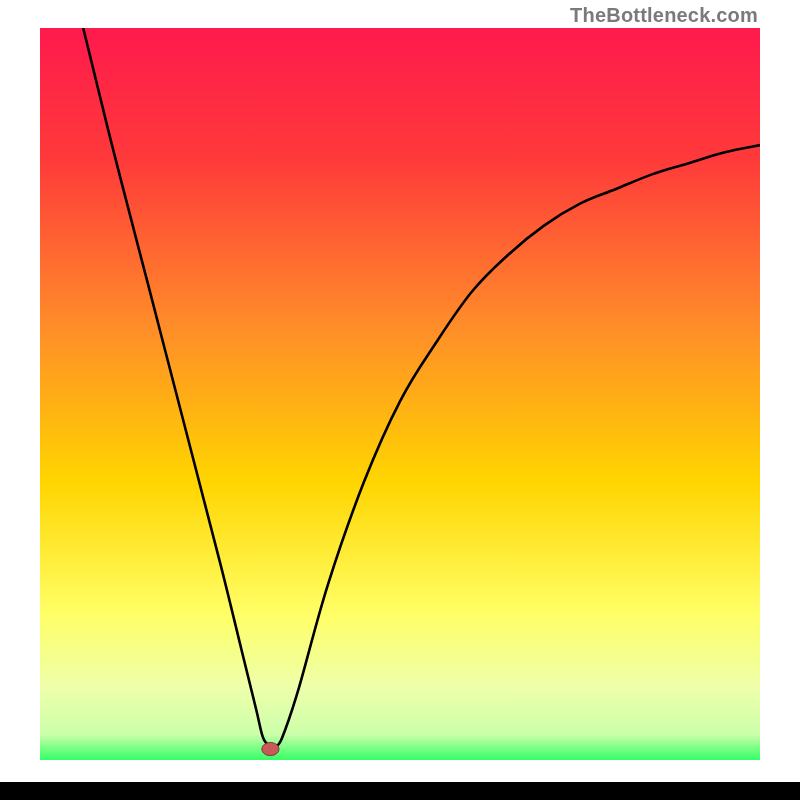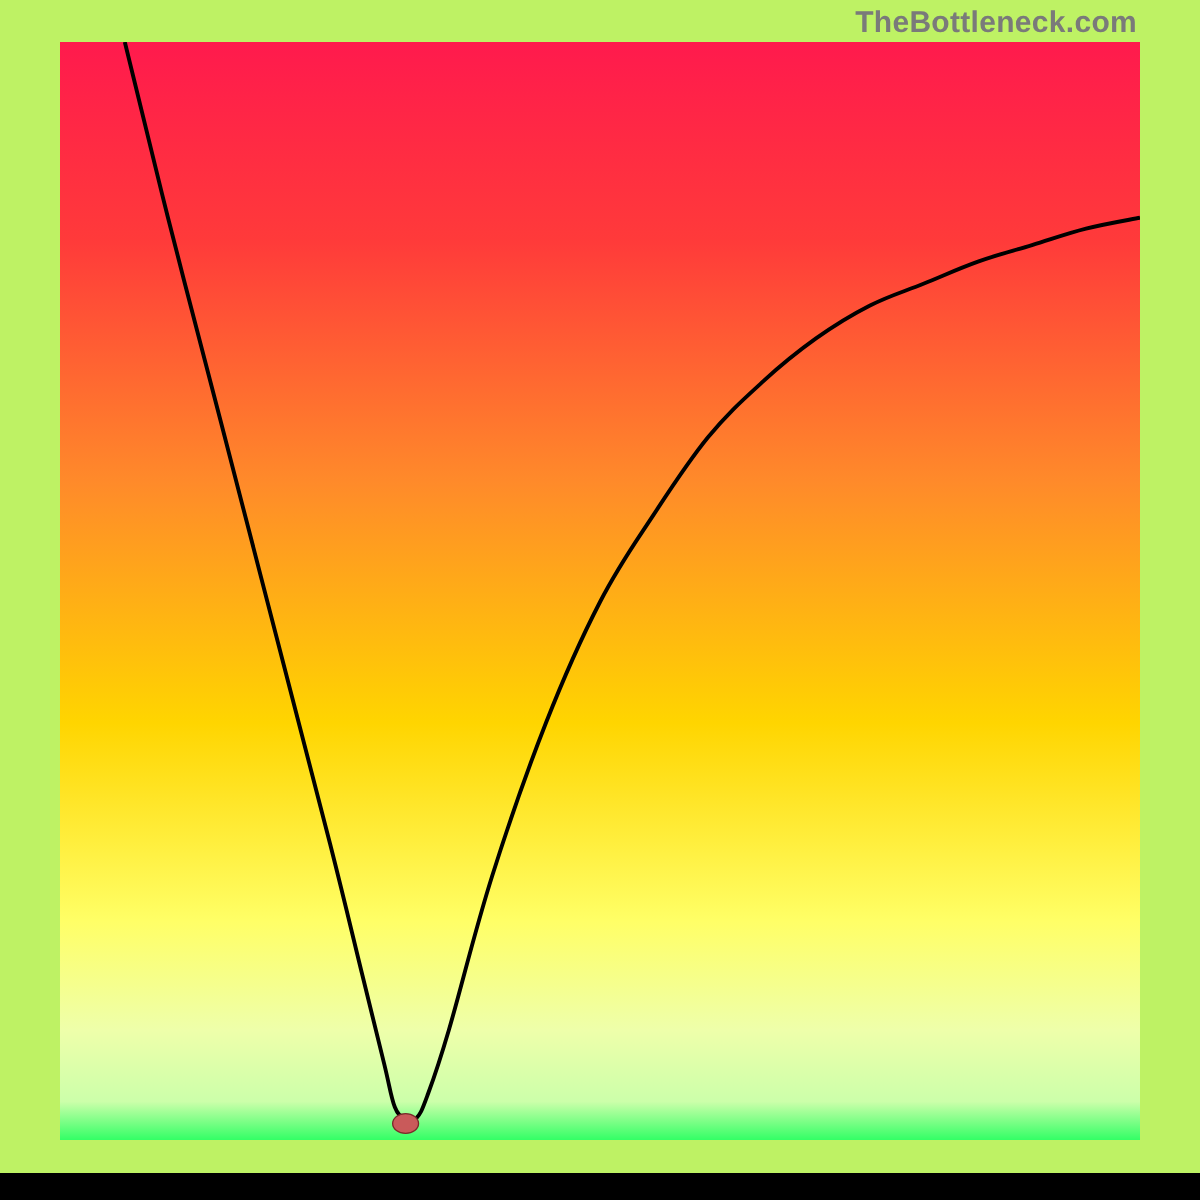--- a/index.html
+++ b/index.html
@@ -9,21 +9,21 @@
     height: 800px;
     background: #000;
     overflow: hidden;
   }
   .frame {
     position: absolute;
     left: 0;
     top: 0;
     width: 800px;
     height: 782px;
-    background: #bef264;
+    background: #ffffff;
   }
   .plot-area {
     position: absolute;
     left: 40px;
     top: 28px;
     width: 720px;
     height: 732px;
   }
   .gradient {
     position: absolute;

